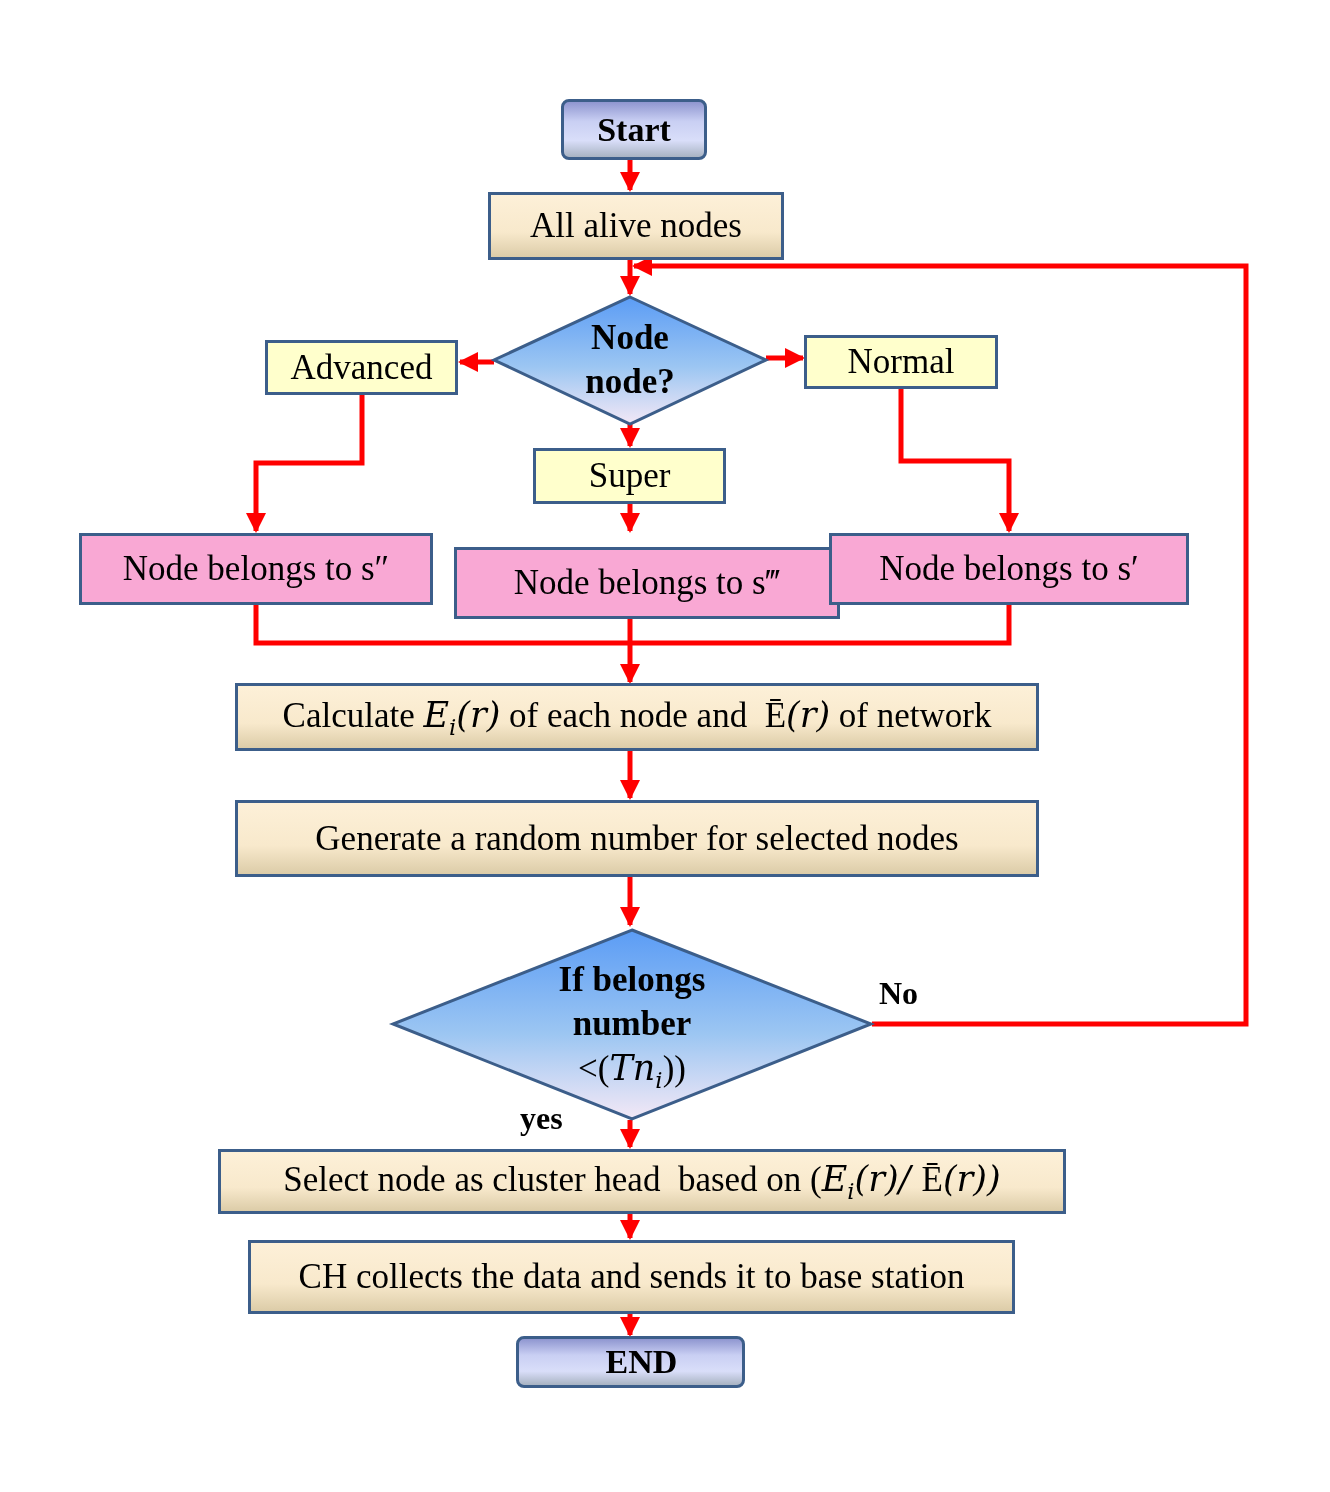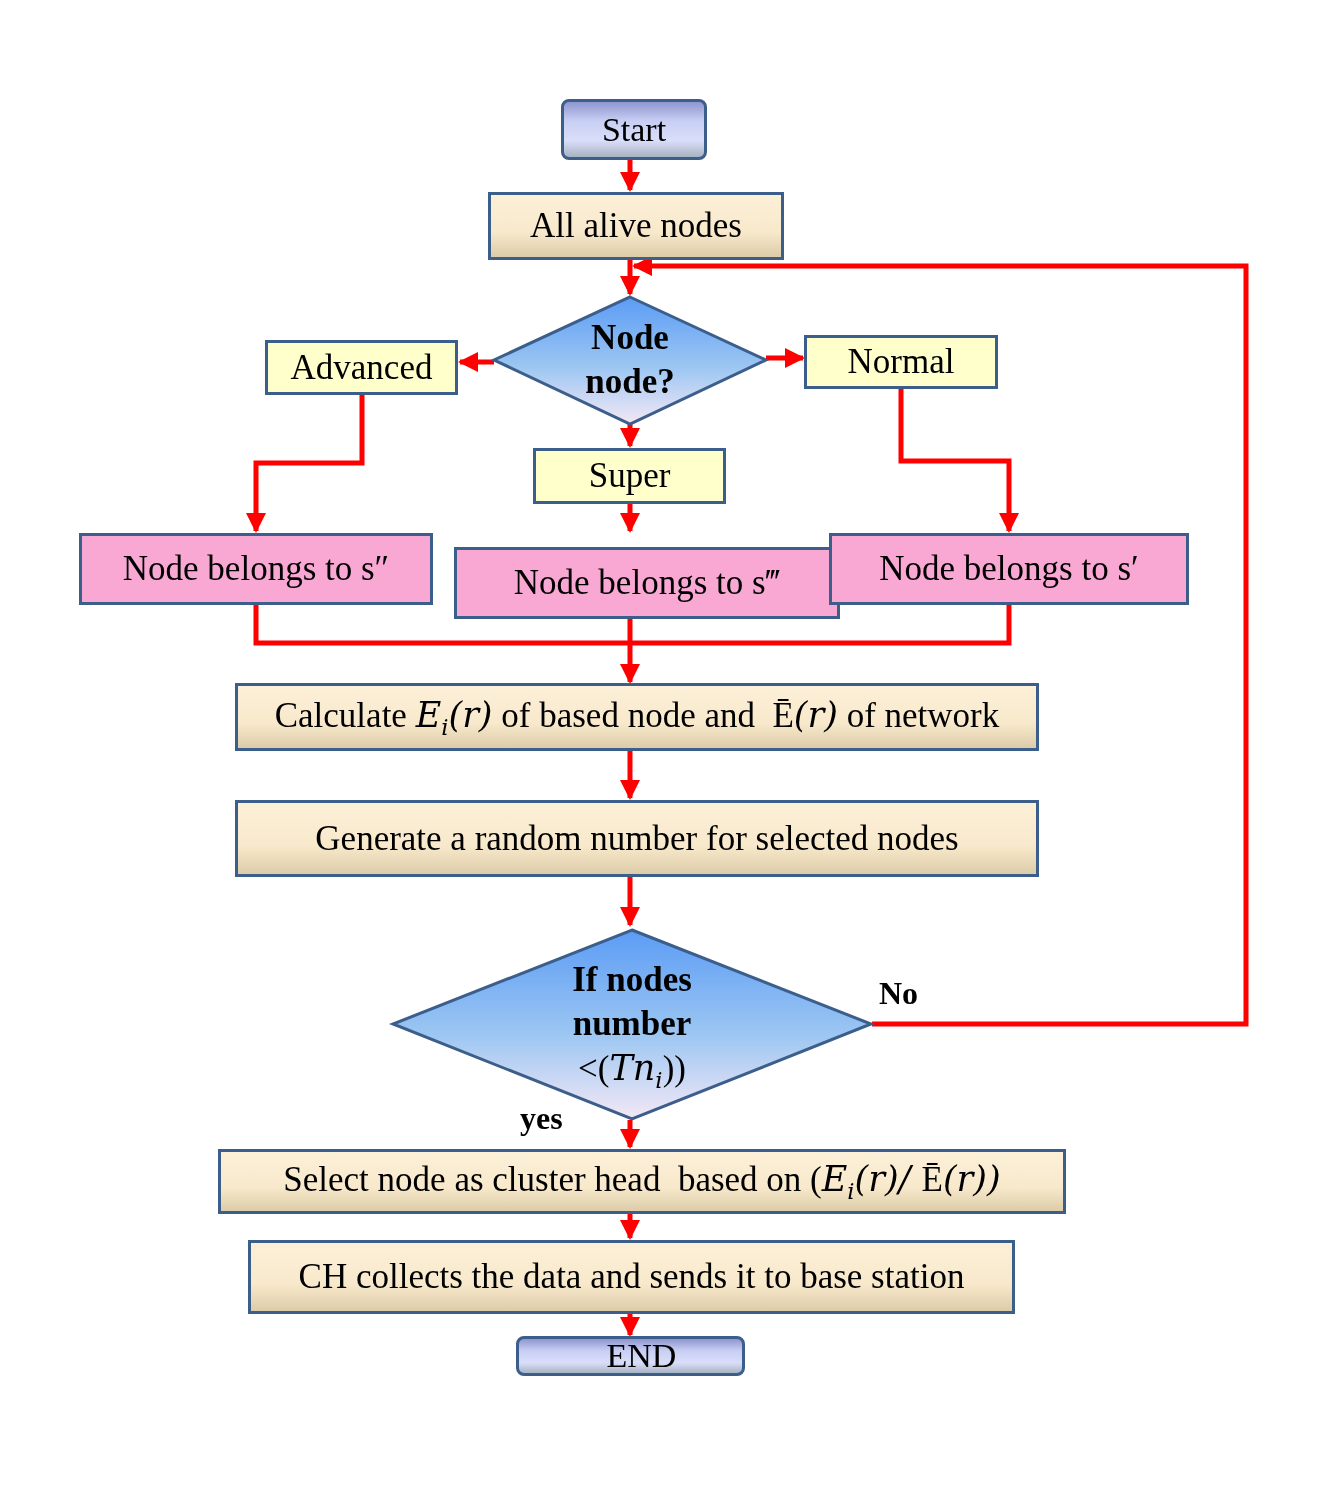--- a/index.html
+++ b/index.html
@@ -3,21 +3,21 @@
 <meta charset="utf-8">
 <style>
   html, body { margin: 0; padding: 0; background: #ffffff; }
   body { width: 1330px; height: 1492px; position: relative; overflow: hidden;
          font-family: "Liberation Serif", serif; color: #000; }
   #canvas { position: absolute; left: 0; top: 0; width: 1330px; height: 1492px; }
   .node { position: absolute; box-sizing: border-box; display: flex; align-items: center;
           justify-content: center; text-align: center; white-space: nowrap; }
   .terminal { border: 3px solid #3c5e8a; border-radius: 8px;
               background: linear-gradient(to bottom, #8f96d0 0%, #c9cff3 35%, #d9def9 70%, #a8b3c2 100%);
-              font-weight: normal; font-size: 34px; }
+              font-weight: bold; font-size: 34px; }
   .process { border: 3px solid #3c5e8a;
              background: linear-gradient(to bottom, #fdf0d8 0%, #f8e9cc 60%, #dccca8 100%);
              font-size: 35px; margin-left: 8px; }
   .label-box { border: 3px solid #3c5e8a; background: #ffffcc; font-size: 35px; }
   .group-box { border: 3px solid #3c5e8a; background: #f9a8d4; font-size: 35px; }
   .diamond-text { position: absolute; text-align: center; font-weight: bold; font-size: 35px;
                   line-height: 44px; white-space: nowrap; }
   .edge-label { position: absolute; font-weight: bold; font-size: 32px; white-space: nowrap; }
   .math { font-style: italic; font-family: "DejaVu Serif", serif; }
   sub { font-size: 65%; }
@@ -93,44 +93,44 @@
 <div class="node group-box" style="left:454px; top:547px; width:386px; height:72px;">
   <span>Node belongs to s‴</span>
 </div>
 
 <div class="node group-box" style="left:829px; top:533px; width:360px; height:72px;">
   <span>Node belongs to s′</span>
 </div>
 
 <div class="node process" style="left:227px; top:683px; width:804px; height:68px;">
   <span>
-    <span>Calculate </span><span class="math">E</span><sub class="math">i</sub><span class="math">(r)</span><span style="white-space:pre;"> of based node and  </span><span>Ē</span><span class="math">(r)</span><span style="white-space:pre;"> of network</span>
+    <span>Calculate </span><span class="math">E</span><sub class="math">i</sub><span class="math">(r)</span><span style="white-space:pre;"> of each node and  </span><span>Ē</span><span class="math">(r)</span><span style="white-space:pre;"> of network</span>
   </span>
 </div>
 
 <div class="node process" style="left:227px; top:800px; width:804px; height:77px;">
   <span>Generate a random number for selected nodes</span>
 </div>
 
 <div class="diamond-text" style="left:512px; top:958px; width:240px;">
-  <div>If nodes</div>
+  <div>If belongs</div>
   <div>number</div>
   <div style="font-weight:normal;">
     <span>&lt;(</span><span class="math">Tn</span><sub class="math">i</sub><span>))</span>
   </div>
 </div>
 
 <div class="edge-label" style="left:879px; top:975px;">No</div>
 <div class="edge-label" style="left:520px; top:1100px;">yes</div>
 
 <div class="node process" style="left:210px; top:1149px; width:848px; height:65px;">
   <span>
     <span style="white-space:pre;">Select node as cluster head  based on (</span><span class="math">E</span><sub class="math">i</sub><span class="math" style="white-space:pre;">(r)/ </span><span>Ē</span><span class="math">(r))</span>
   </span>
 </div>
 
 <div class="node process" style="left:240px; top:1240px; width:767px; height:74px;">
   <span>CH collects the data and sends it to base station</span>
 </div>
 
-<div class="node terminal" style="left:516px; top:1336px; width:229px; height:40px;padding-left:22px;">
+<div class="node terminal" style="left:516px; top:1336px; width:229px; height:52px;padding-left:22px;">
   <span>END</span>
 </div>
 
 </body></html>

